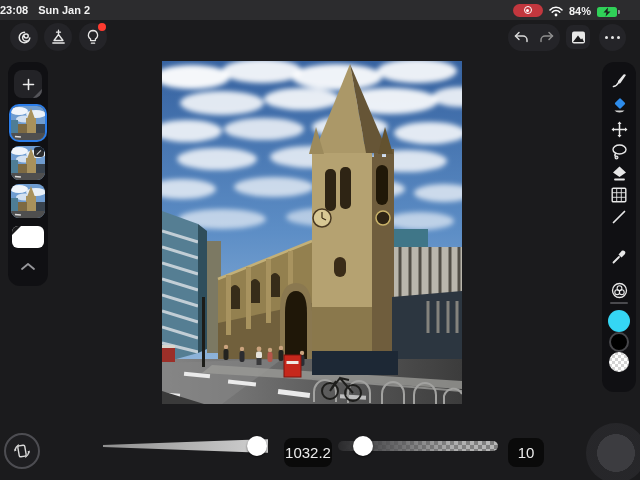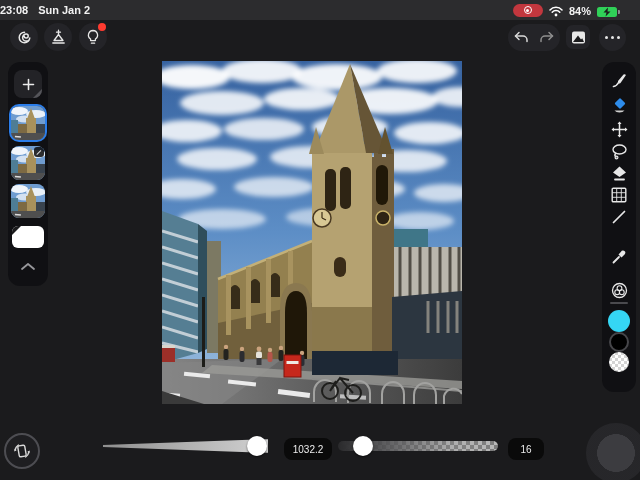--- a/index.html
+++ b/index.html
@@ -75,22 +75,22 @@
   
   .taper-track { position:absolute; background:linear-gradient(90deg,#8f8f8f,#d2d2d2);
     clip-path:polygon(0 45%, 100% 12%, 100% 88%, 0 55%); }
   .alpha-track { position:absolute; border-radius:5px;
     background-image:
       linear-gradient(90deg, rgba(42,42,44,1) 0%, rgba(90,90,92,.85) 35%, rgba(150,150,150,.35) 70%, rgba(190,190,190,.1) 100%),
       repeating-conic-gradient(#b9b9b9 0% 25%, #767676 0% 50%);
     background-size:100% 100%, 8px 8px; }
   .slider-thumb { position:absolute; width:20px; height:20px; background:#fff; border-radius:50%;
     box-shadow:0 1px 2px rgba(0,0,0,.6); }
-  .value-pill { position:absolute; height:22px; background:#0a0a0a; border-radius:8px;
-    color:#ececec; font-size:10px; display:flex; align-items:center; justify-content:center; }
+  .value-pill { position:absolute; height:29px; background:#0a0a0a; border-radius:8px;
+    color:#ececec; font-size:15px; display:flex; align-items:center; justify-content:center; }
   .rotate-btn { position:absolute; width:36px; height:36px; border-radius:50%;
     background:#1e1e21; border:2px solid #4d4d52; display:flex; align-items:center; justify-content:center; }
   .touch-shortcut { position:absolute; width:60px; height:60px; border-radius:50%;
     background:radial-gradient(circle, #3c3c40 0 44%, rgba(48,48,52,.55) 45% 72%, rgba(40,40,44,.25) 73% 100%); }
 
   .canvas-wrap { position:absolute; left:162px; top:61px; width:300px; height:343px; background:#0c0c0c; }
   svg { display:block; }
 </style>
 </head>
 <body>
@@ -495,17 +495,17 @@
       <polygon points="17.8,9.4 15.4,10.8 17.4,12.4" fill="#dadada"></polygon>
     </svg>
   </div>
 
   <div class="taper-track" style="left:103px;top:437px;width:165px;height:18px;"></div>
   <div class="slider-thumb" style="left:247px;top:436px;"></div>
   <div class="value-pill" style="left:284px;top:438px;width:48px;">1032.2</div>
 
   <div class="alpha-track" style="left:338px;top:441px;width:160px;height:10px;"></div>
   <div class="slider-thumb" style="left:353px;top:436px;"></div>
-  <div class="value-pill" style="left:508px;top:438px;width:36px;">16</div>
+  <div class="value-pill" style="left:508px;top:438px;width:36px;">10</div>
 
   <div class="touch-shortcut" style="left:586px;top:423px;"></div>
 
 </div>
 
 </body></html>

